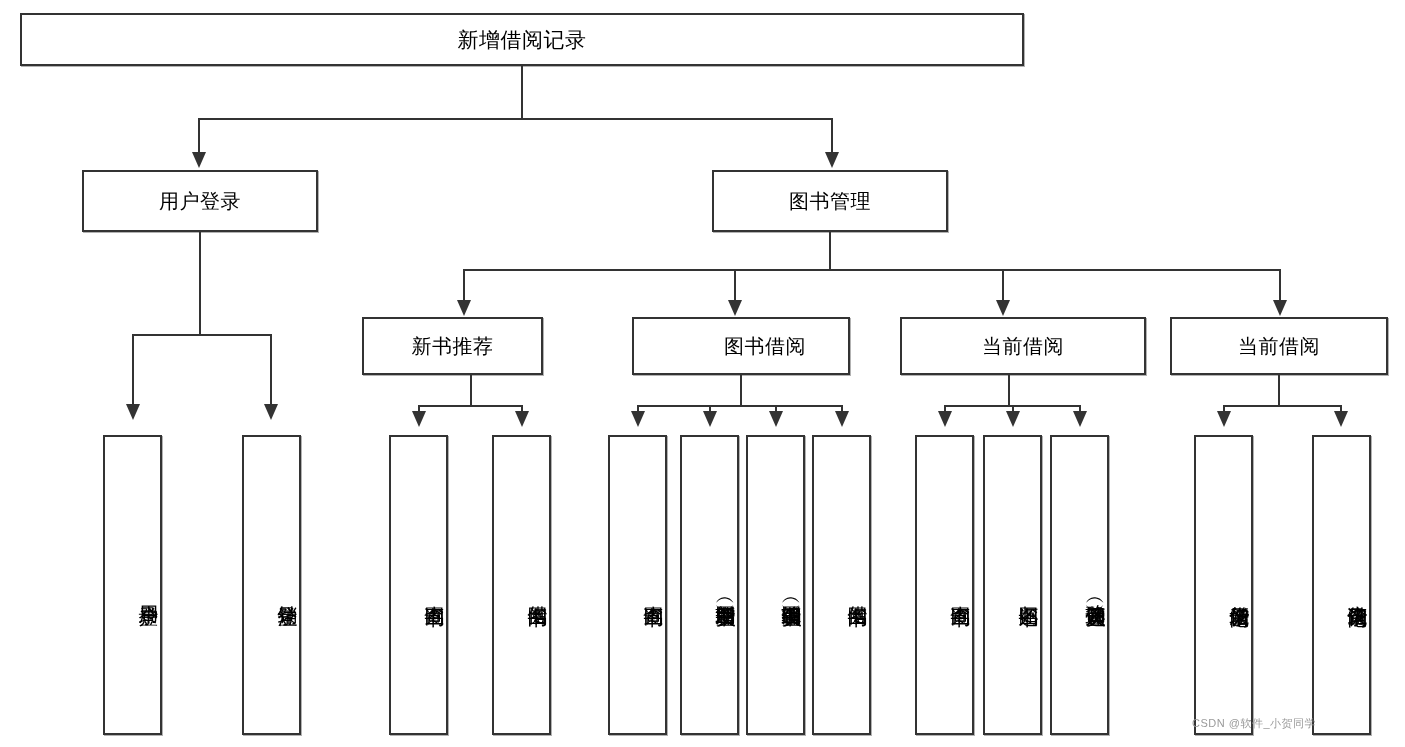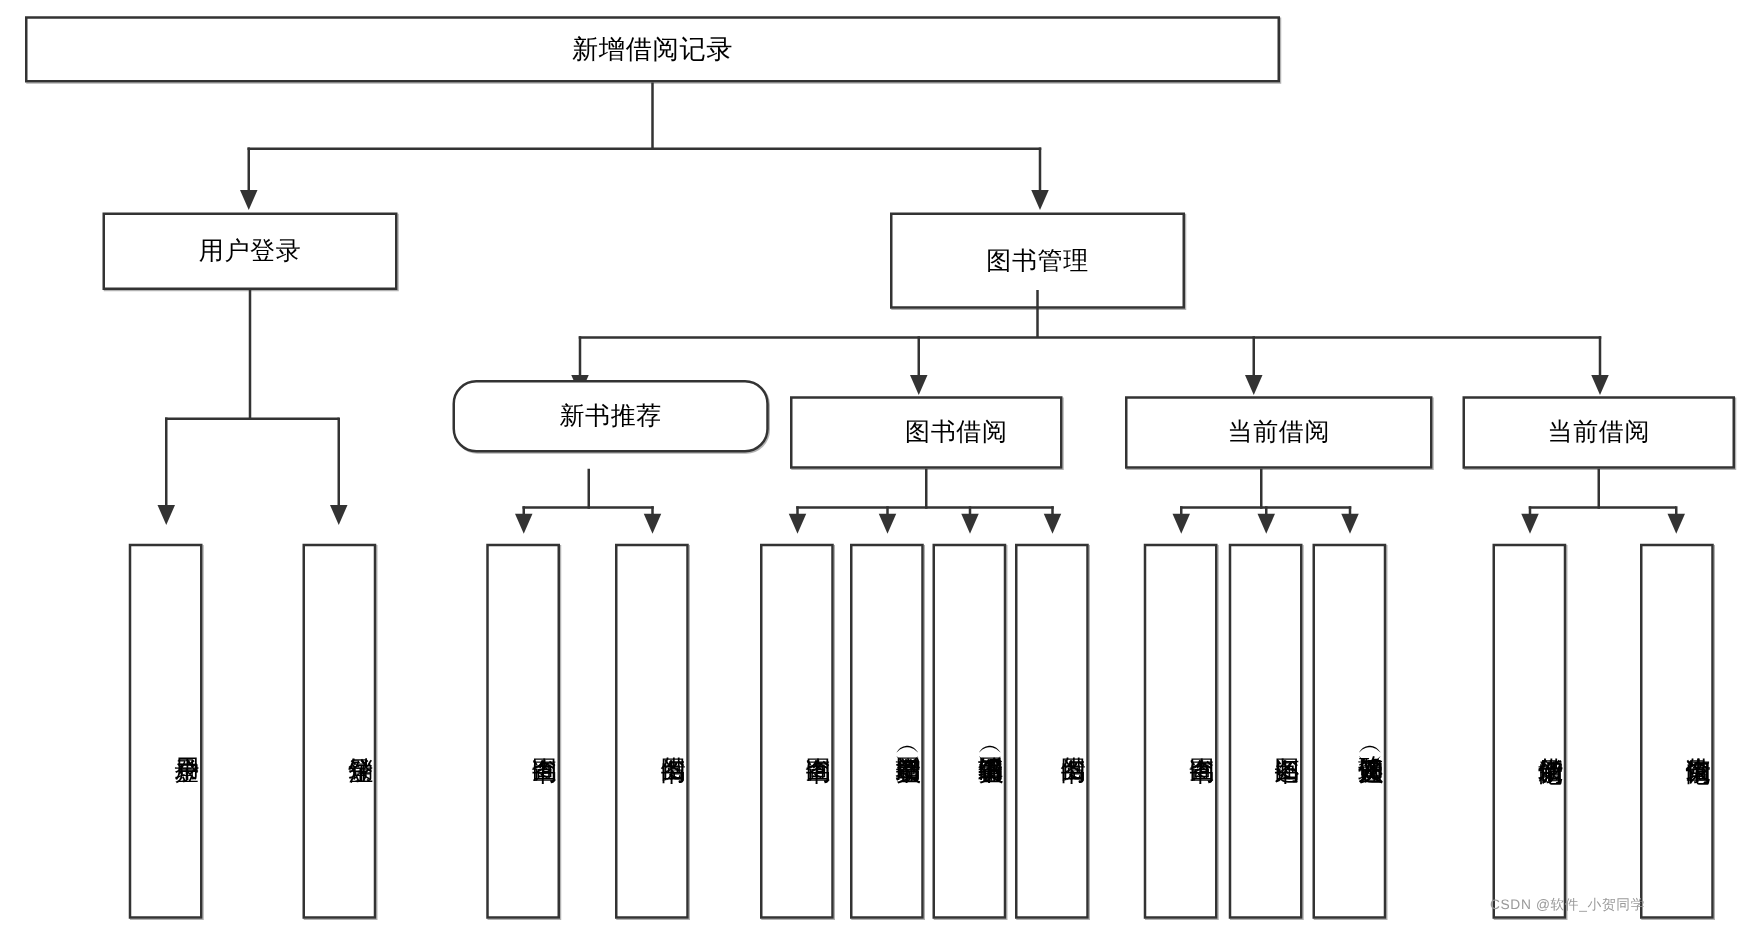--- a/index.html
+++ b/index.html
@@ -85,21 +85,21 @@
   <div class="ln-h" style="left:198px; top:118px; width:635px;"></div>
 
   <div class="ln-v" style="left:198px; top:118px; height:36px;"></div>
   <div class="arrow" style="left:192px; top:152px;"></div>
   <div class="ln-v" style="left:831px; top:118px; height:36px;"></div>
   <div class="arrow" style="left:825px; top:152px;"></div>
 
   <div class="node h" style="left:82px; top:170px; width:236px; height:62px;">
     <span>用户登录</span>
   </div>
-  <div class="node h" style="left:712px; top:170px; width:236px; height:77px;text-align:right;">
+  <div class="node h" style="left:712px; top:170px; width:236px; height:62px;text-align:right;">
     <span>图书管理</span>
   </div>
 
   <div class="ln-v" style="left:199px; top:232px; height:103px;"></div>
   <div class="ln-h" style="left:132px; top:334px; width:139px;"></div>
   <div class="ln-v" style="left:132px; top:334px; height:72px;"></div>
   <div class="arrow" style="left:126px; top:404px;"></div>
   <div class="ln-v" style="left:270px; top:334px; height:72px;"></div>
   <div class="arrow" style="left:264px; top:404px;"></div>
 
@@ -111,21 +111,21 @@
 
   <div class="ln-v" style="left:734px; top:269px; height:33px;"></div>
   <div class="arrow" style="left:728px; top:300px;"></div>
 
   <div class="ln-v" style="left:1002px; top:269px; height:33px;"></div>
   <div class="arrow" style="left:996px; top:300px;"></div>
 
   <div class="ln-v" style="left:1279px; top:269px; height:33px;"></div>
   <div class="arrow" style="left:1273px; top:300px;"></div>
 
-  <div class="node h" style="left:362px; top:304px; width:253px; height:58px;border-radius:19px;">
+  <div class="node h" style="left:362px; top:317px; width:181px; height:58px;">
     <span>新书推荐</span>
   </div>
   <div class="node h" style="left:632px; top:317px; width:218px; height:58px;padding-left:48px;">
     <span>图书借阅</span>
   </div>
   <div class="node h" style="left:900px; top:317px; width:246px; height:58px;">
     <span>当前借阅</span>
   </div>
   <div class="node h" style="left:1170px; top:317px; width:218px; height:58px;">
     <span>当前借阅</span>

